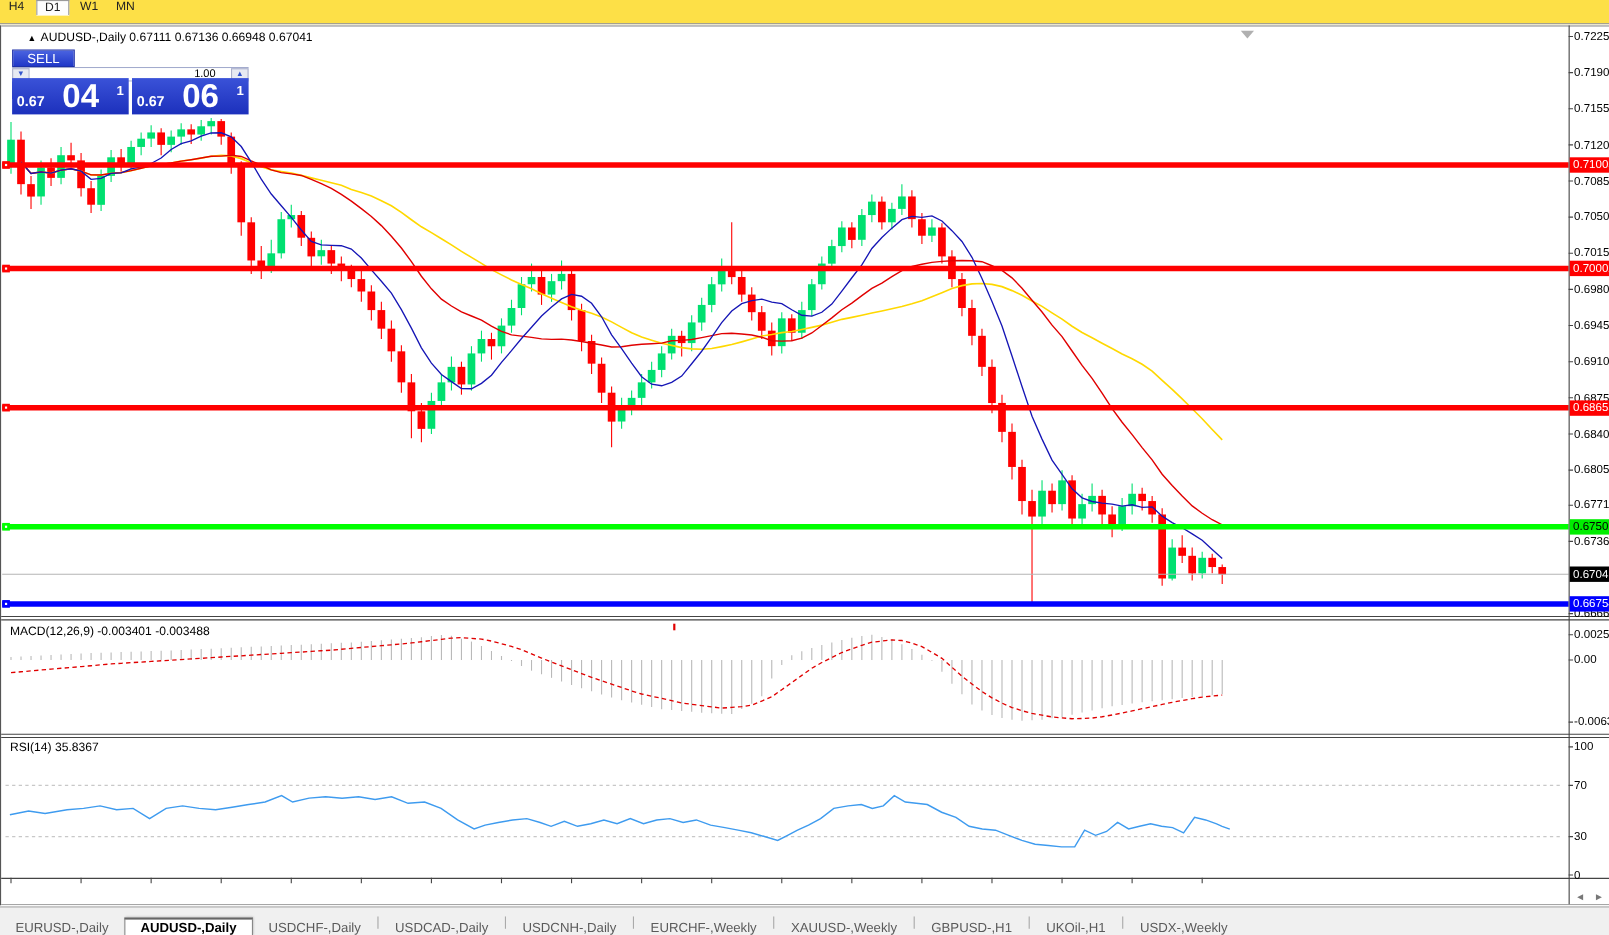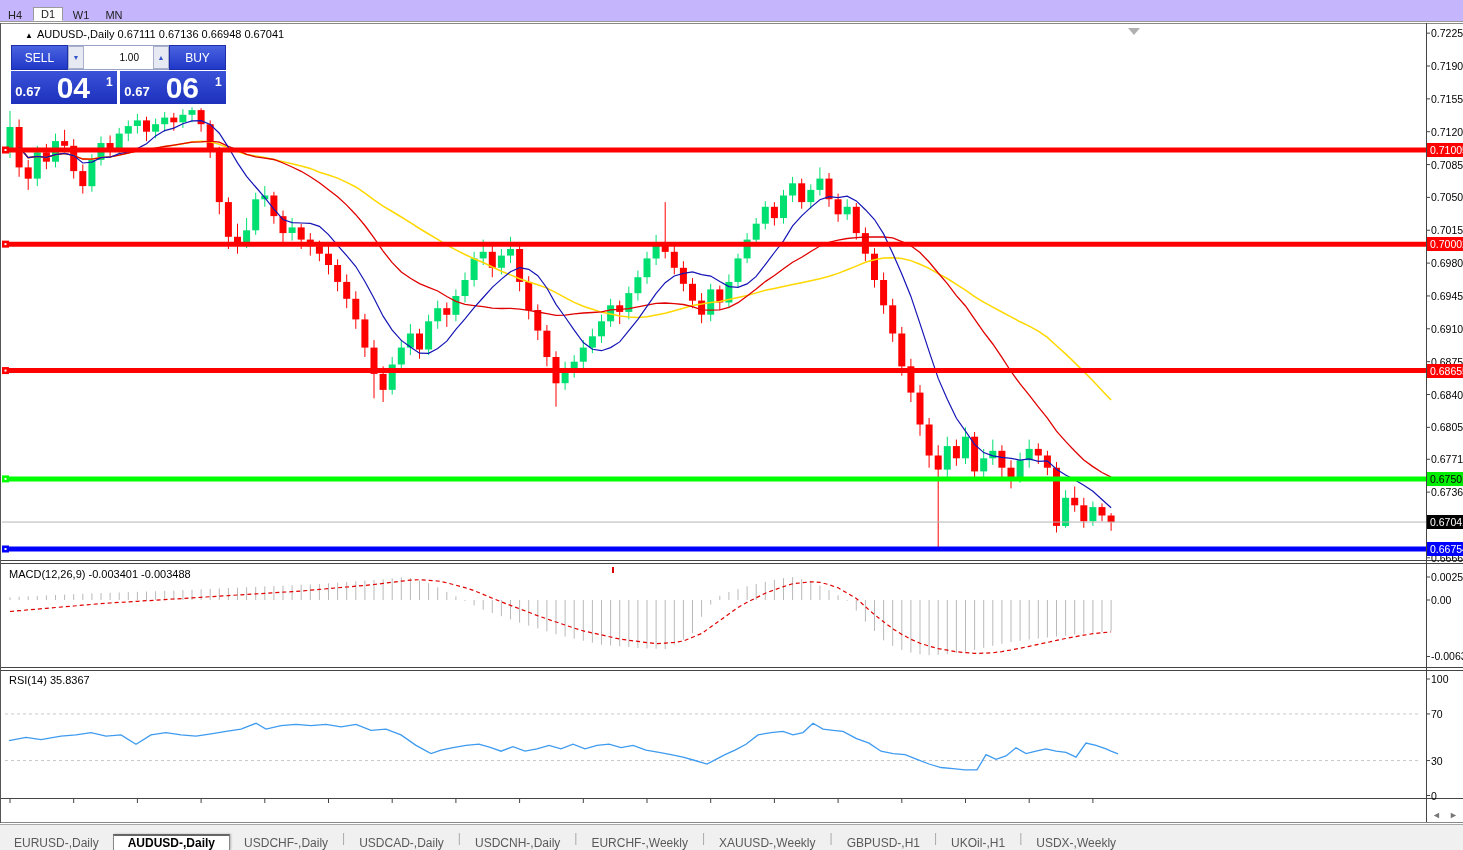--- a/index.html
+++ b/index.html
@@ -1,34 +1,34 @@
 <!DOCTYPE html>
 <html><head>
 <meta charset="utf-8">
 <style>
   * { margin:0; padding:0; box-sizing:border-box; }
   html,body { width:1463px; height:850px; overflow:hidden; background:#fff;
     font-family:"Liberation Sans", sans-serif; }
   
   #toolbar { position:absolute; left:0; top:0; width:1463px; height:22px;
-    background:#c4b5fd; border-bottom:1px solid #9a9a9a; display:flex; align-items:flex-end; }
+    background:#fde047; border-bottom:1px solid #9a9a9a; display:flex; align-items:flex-start; }
   .tf-btn { width:30px; display:flex; align-items:center; justify-content:center;
     font-size:11px; color:#222; cursor:default; }
   .tf-btn.active { background:#fdfdfd; border:1px solid #9a9a9a; border-bottom-color:#fdfdfd; }
   .tf-sep { width:1px; background:#d8d8d8; margin:2px 1px; }
   .tf-groove { width:2px; border-left:1px solid #c8c8c8; border-right:1px solid #fff; margin:2px 4px; }
   
   #chartwin { position:absolute; left:0; top:23px; width:1463px; height:800px; background:#fff;
     border-left:1px solid #555; }
   #chart-svg { position:absolute; left:0; top:0; }
   #chart-title { position:absolute; left:24px; top:5px; font-size:11px; color:#000; white-space:nowrap; }
   #chart-title .tri { font-size:8px; margin-right:4px; }
   
   #oneclick { position:absolute; left:10px; top:22px; width:215px; }
-  #oc-row1 { display:flex; height:25px; }
+  #oc-row1 { display:flex; height:25px;flex-direction:column; }
   .oc-btn { width:57px; background:linear-gradient(#4a63e0,#2038c8); color:#fff; font-size:12px;
     display:flex; align-items:center; justify-content:center; border:1px solid #1c2fa8; }
   #oc-vol { flex:1; display:flex; border-top:1px solid #9aa2c8; border-bottom:1px solid #9aa2c8; }
   .spin { width:16px; background:#e7eaf2; border:1px solid #aab0cc; font-size:7px; color:#3355cc;
     display:flex; align-items:center; justify-content:center; }
   #vol-val { flex:1; background:#fff; font-size:10px; color:#000; display:flex;
     align-items:center; justify-content:flex-end; padding-right:14px; }
   #oc-row2 { display:flex; gap:3px; margin-top:1px; }
   .px-box { width:118px; height:33px; background:linear-gradient(#3a52d8,#1c30bc); color:#fff;
     display:flex; align-items:center; justify-content:center;gap:16px; }

